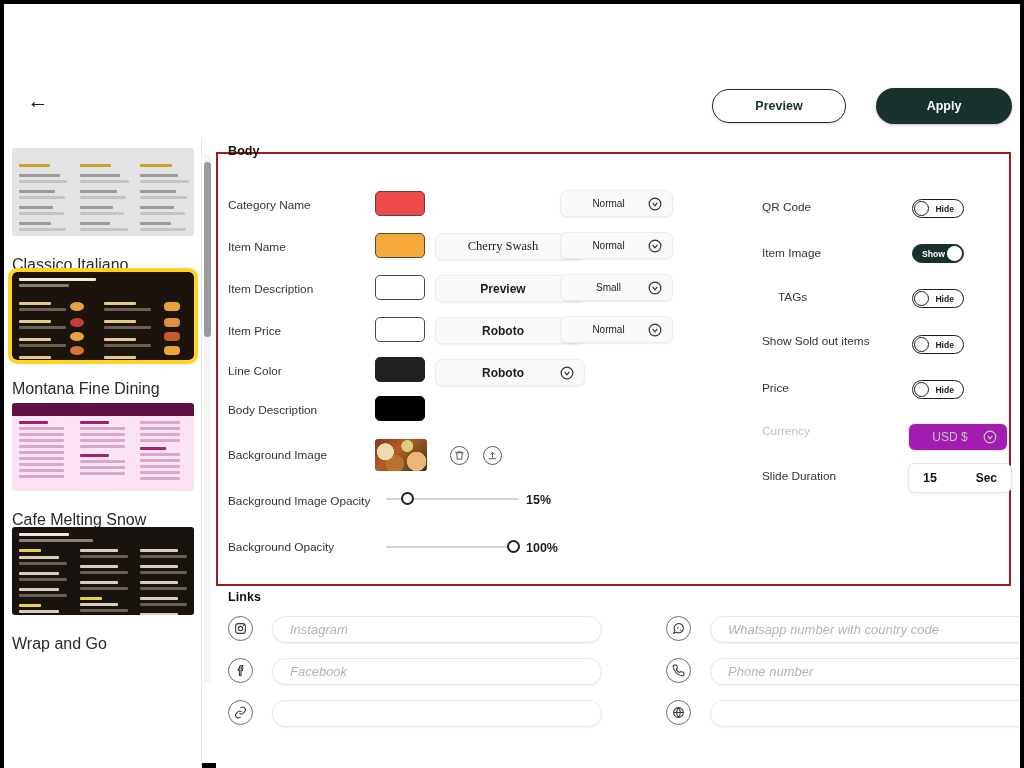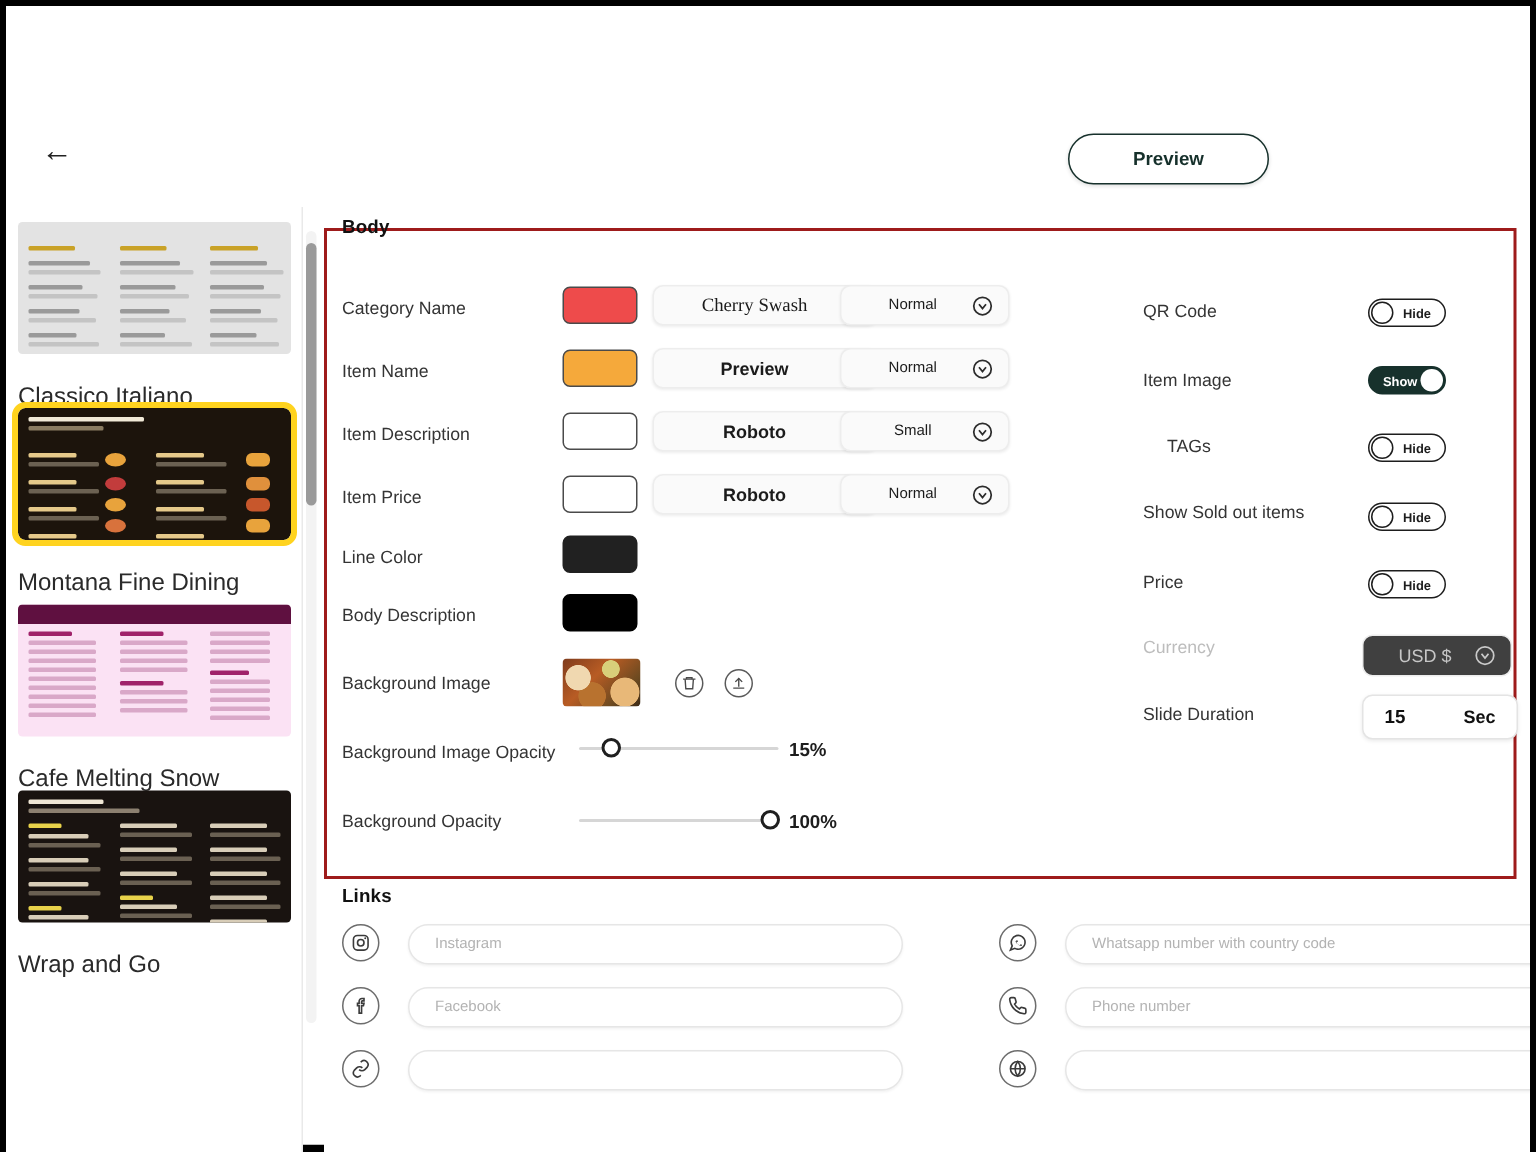--- a/index.html
+++ b/index.html
@@ -140,20 +140,21 @@
   
   .fsel {
     position: absolute;
     width: 150px; height: 27px;
     background: #fafafa;
     border: 1px solid #ededed;
     border-radius: 7px;
     box-shadow: 0 1px 2px rgba(0,0,0,.07);
     display: flex; align-items: center;
     cursor: pointer;
+    margin-top: 43px;
   }
   .fsel .val {
     flex: 1; text-align: center;
     font-size: 12px; color: #1b1b1b; font-weight: 600;
     padding-left: 14px;
   }
   .fsel.cherry .val { font-family: "Liberation Serif", serif; font-weight: 400; font-size: 12.5px; }
   .chev {
     width: 22px; margin-right: 6px;
     display: flex; align-items: center; justify-content: center;
@@ -243,21 +244,21 @@
   .toggle .lbl {
     font-size: 8.6px; font-weight: 700;
   }
   .toggle.off .lbl { color: #1d1d1d; padding-right: 9px; }
   .toggle.on  .lbl { color: #fff; padding-left: 9px; }
 
   
   #currency-box {
     position: absolute; left: 904px; top: 419px;
     width: 100px; height: 28px;
-    background: #404040; border: 1px solid #ededed; border-radius: 7px;
+    background: #a21caf; border: 1px solid #ededed; border-radius: 7px;
     display: flex; align-items: center;
   }
   #currency-box .val {
     flex: 1; text-align: center; padding-left: 12px;
     font-size: 12px; color: #c6c6c6;
   }
   #currency-box .chev { color: #c9c9c9; }
 
   #duration-box {
     position: absolute; left: 904px; top: 459px;
@@ -282,34 +283,38 @@
   }
   .link-input {
     position: absolute; left: 44px; top: 0;
     height: 27px;
     background: #fff;
     border: 1px solid #e6e6e6;
     border-radius: 14px;
     box-shadow: 0 1px 2px rgba(0,0,0,.06);
     display: flex; align-items: center;
     padding-left: 17px;
-    font-size: 10px; color: #b3b3b3;
+    font-size: 13px; color: #b3b3b3;
     cursor: text;
+    font-style: italic;
   }
 </style>
 </head>
 <body>
 
 <div id="frame">
  <div class="inner">
 
   <div id="topbar">
     <div id="back-arrow">←</div>
     <div id="preview-btn">
       <span>Preview</span>
+    </div>
+    <div id="apply-btn">
+      <span>Apply</span>
     </div>
   </div>
 
   <div id="sidebar">
 
     <div class="tpl" style="top:10px">
       <div class="thumb th-classico">
         <div class="th-rows">
           <div class="th-col" style="left:7px">
             <div class="th-bar" style="width:60%;background:#c9a227"></div>

